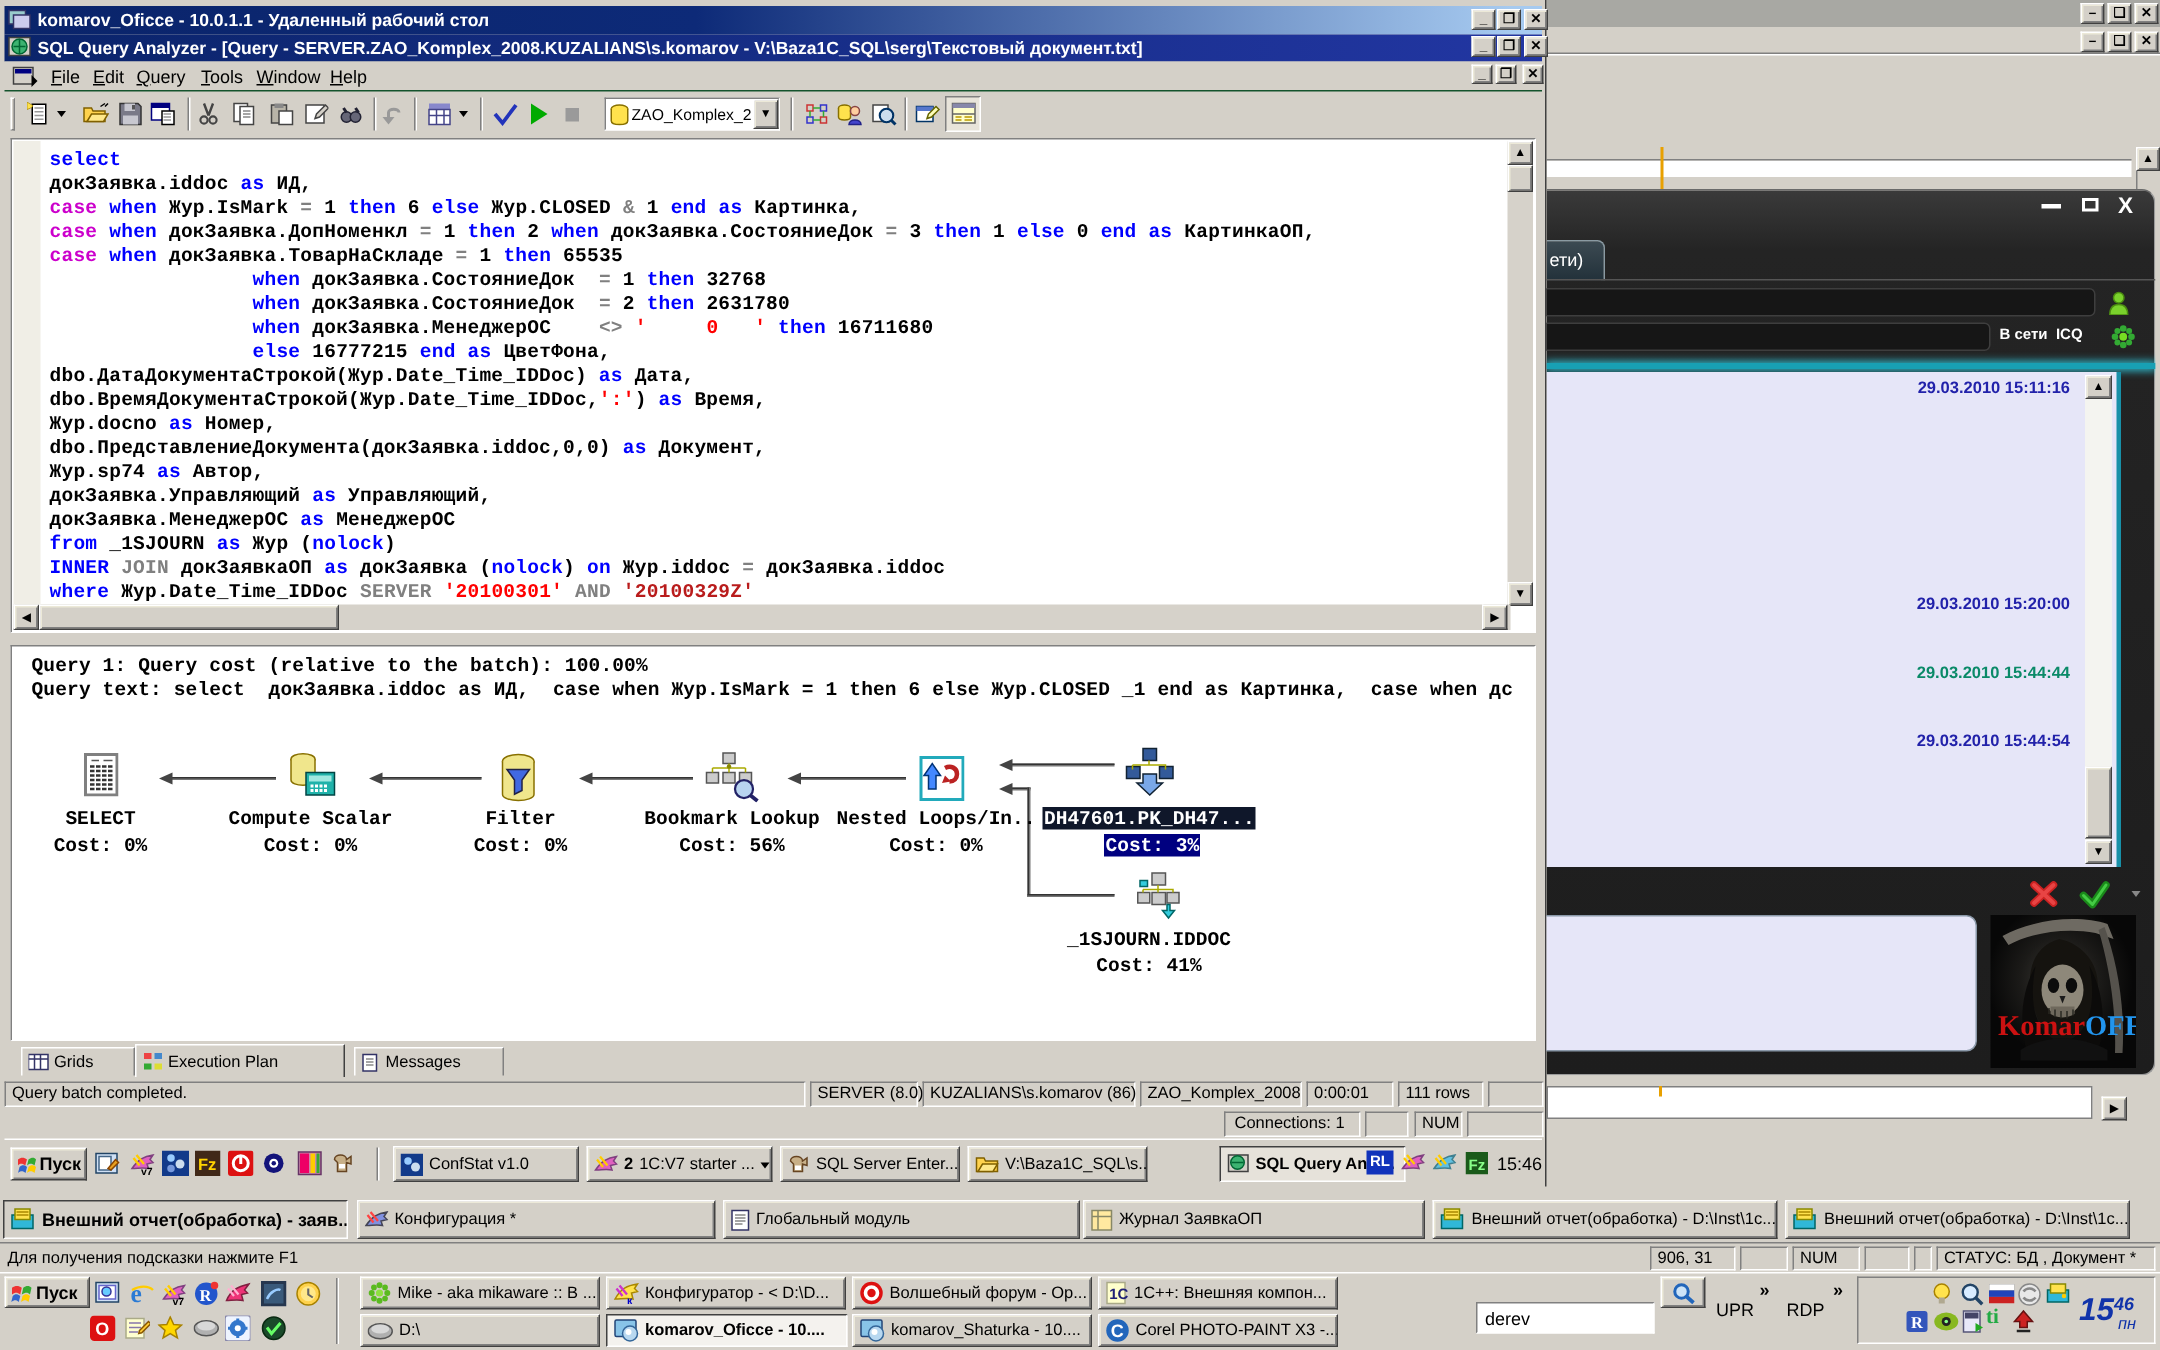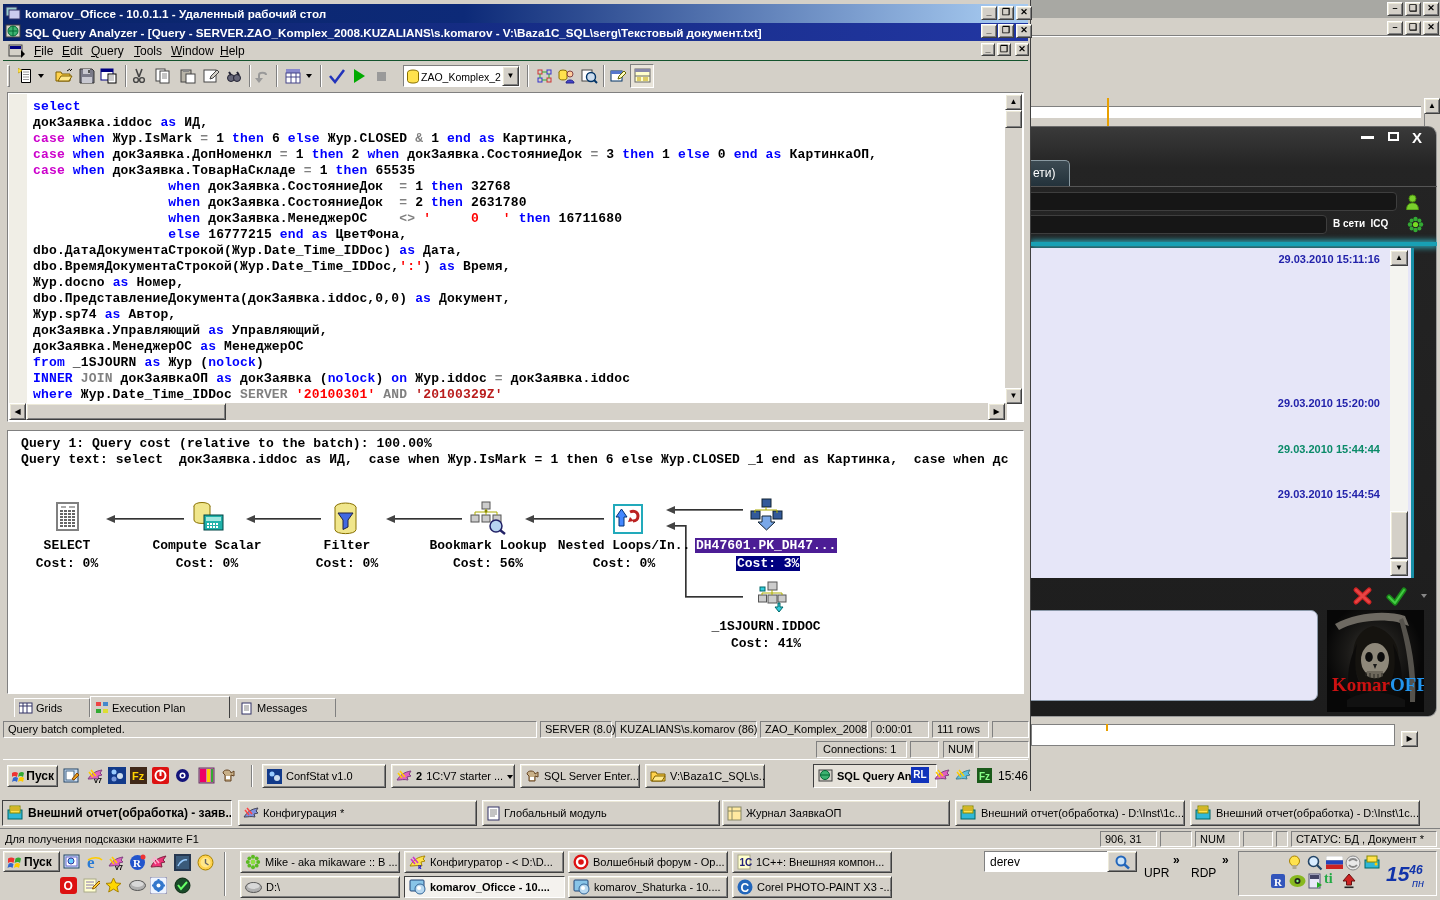--- a/index.html
+++ b/index.html
@@ -306,21 +306,21 @@
       <div class="abs mono" style="left:-21px;top:107px;width:160px;text-align:center">SELECT</div>
       <div class="abs mono" style="left:-21px;top:125px;width:160px;text-align:center">Cost: 0%</div>
       <div class="abs mono" style="left:119px;top:107px;width:160px;text-align:center">Compute Scalar</div>
       <div class="abs mono" style="left:119px;top:125px;width:160px;text-align:center">Cost: 0%</div>
       <div class="abs mono" style="left:259px;top:107px;width:160px;text-align:center">Filter</div>
       <div class="abs mono" style="left:259px;top:125px;width:160px;text-align:center">Cost: 0%</div>
       <div class="abs mono" style="left:400px;top:107px;width:160px;text-align:center">Bookmark Lookup</div>
       <div class="abs mono" style="left:400px;top:125px;width:160px;text-align:center">Cost: 56%</div>
       <div class="abs mono" style="left:536px;top:107px;width:160px;text-align:center">Nested Loops/In..</div>
       <div class="abs mono" style="left:536px;top:125px;width:160px;text-align:center">Cost: 0%</div>
-      <div class="abs mono" style="left:687px;top:107px;background:#4c1d95;color:#fff;padding:0 1px">DH47601.PK_DH47...</div>
+      <div class="abs mono" style="left:687px;top:107px;background:#0f172a;color:#fff;padding:0 1px">DH47601.PK_DH47...</div>
       <div class="abs mono" style="left:728px;top:125px;background:#000080;color:#fff;padding:0 1px">Cost: 3%</div>
       <div class="abs mono" style="left:678px;top:188px;width:160px;text-align:center">_1SJOURN.IDDOC</div>
       <div class="abs mono" style="left:678px;top:205px;width:160px;text-align:center">Cost: 41%</div>
     </div>
   </div>
 
   <div class="abs" style="left:7px;top:696px;width:1017px;height:22px;font-size:11px" id="tabs">
     <div class="abs" style="left:7px;top:2px;width:76px;height:19px;background:#d4d0c8;border:1px solid #808080;border-top:1px solid #fff;border-left:1px solid #fff;border-bottom:none;display:flex;align-items:center;gap:3px;padding:0 4px">
       <svg width="14" height="12">
           <rect x="0" y="1" width="13" height="10" fill="#fff" stroke="#336"></rect>
@@ -715,21 +715,21 @@
         <circle cx="10" cy="9" r="2" fill="#fff"></circle>
       </svg>
     komarov_Shaturka - 10....</div>
   <div class="abs tbtn" style="left:732px;top:27px;width:160px;height:22px">
     <svg width="16" height="16" style="flex:none">
         <circle cx="8" cy="8" r="7.5" fill="#2266bb"></circle>
         <text x="3.5" y="12.5" font-size="12" font-weight="bold" fill="#fff" font-family="Liberation Sans">C</text>
       </svg>
     Corel PHOTO-PAINT X3 -...</div>
 
-  <div class="abs" style="left:984px;top:2px;width:143px;height:21px;background:#fff;border:1px solid;border-color:#808080 #fff #fff #808080">
+  <div class="abs" style="left:984px;top:19px;width:119px;height:21px;background:#fff;border:1px solid;border-color:#808080 #fff #fff #808080">
       <div class="abs" style="left:5px;top:3px;font-size:12px">derev</div>
     </div>
   <div class="abs btn" style="left:1107px;top:2px;width:30px;height:21px">
     <svg style="position:absolute;left:7px;top:3px" width="16" height="15">
         <circle cx="6" cy="6" r="4.5" fill="#cde4f8" stroke="#2266bb" stroke-width="2"></circle>
         <path d="M9.5 9.5l4.5 4" stroke="#2266bb" stroke-width="2.5"></path>
       </svg>
     </div>
   <div class="abs" style="left:1173px;top:4px;font-size:12px;font-weight:bold">»</div>
   <div class="abs" style="left:1144px;top:17px;font-size:12px">UPR</div>

